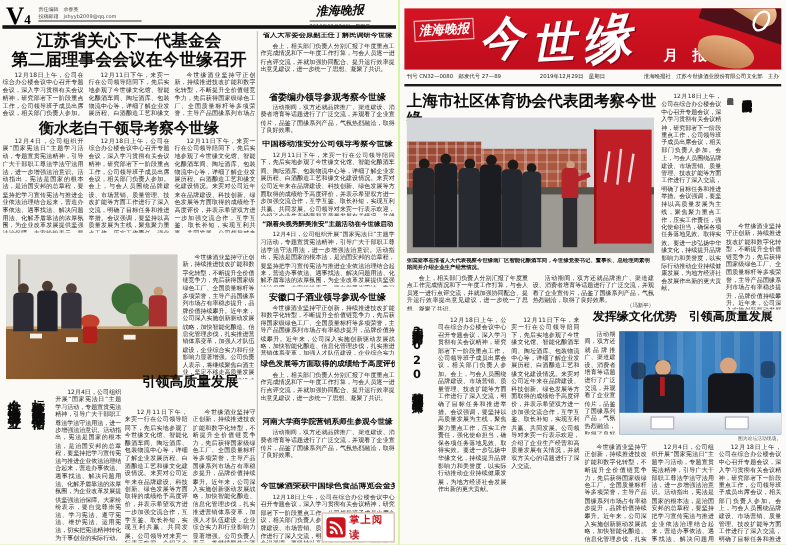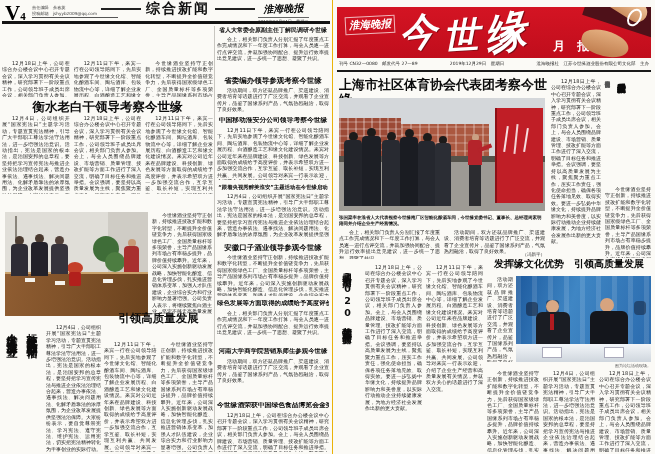--- a/index.html
+++ b/index.html
@@ -1,16 +1,16 @@
 <!DOCTYPE html>
 <html><head>
 <meta charset="utf-8">
 <style>
   html,body{margin:0;padding:0;}
-  #canvas{position:relative;width:655px;height:454px;background:#eab308;overflow:hidden;
+  #canvas{position:relative;width:655px;height:454px;background:#bef264;overflow:hidden;
           font-family:"DejaVu Sans","Liberation Sans",sans-serif;}
   .page{position:absolute;top:0;height:454px;background:#fbfaf6;}
   .abs{position:absolute;}
   .hl{font-weight:bold;color:#0c0c0c;text-align:center;line-height:1.15;}
   .body-txt{font-size:5px;line-height:6.4px;color:#232323;text-align:justify;overflow:hidden;
             text-indent:2em;word-break:break-all;}
   .cols{display:flex;gap:4px;}
   .cols>div{flex:1;}
   .cap{font-size:4.5px;line-height:5.8px;color:#111;font-weight:bold;overflow:hidden;word-break:break-all;}
   .vert{writing-mode:vertical-lr;text-orientation:upright;font-weight:bold;color:#0c0c0c;}
@@ -28,31 +28,30 @@
 
   <div class="page" style="left:0;width:332px;">
 
     <div class="abs" style="left:5px;top:1px;font-family:'Liberation Serif',serif;">
       <span style="font-size:21px;font-weight:bold;">V</span><span style="font-size:11px;font-weight:bold;">4</span>
     </div>
     <div class="abs" style="left:32px;top:5px;width:86px;border-bottom:0.5px solid #555;padding-bottom:1px;">
       <div style="font-size:4.2px;color:#444;line-height:5.5px;">责任编辑　佘春英</div>
       <div style="font-size:4.2px;color:#444;line-height:5.5px;">投稿邮箱　jshyyb2009@qq.com</div>
     </div>
-    <div class="abs" style="left:98px;top:0;width:160px;display:flex;justify-content:center;gap:5px;">
-      <div class="hline"></div>
-      <div style="font-size:14px;font-weight:bold;letter-spacing:2px;color:#111;">综合新闻</div>
-      <div class="hline"></div>
-    </div>
     <div class="abs" style="left:258px;top:2px;text-align:center;">
       <div style="font-size:10px;font-weight:bold;font-style:italic;color:#0a0a0a;transform:rotate(-2deg);">淮海晚报</div>
       <div style="font-size:4.2px;color:#333;border-top:0.5px solid #666;margin-top:1px;padding-top:1px;">2019年12月24日　星期二</div>
     </div>
     <div class="abs" style="left:2px;top:21px;width:328px;height:2.5px;background:#141414;"></div>
 
+    <div class="abs hl" style="left:2px;top:26px;width:211px;font-size:14px;">
+      <div>江苏省关心下一代基金会</div>
+      <div>第二届理事会会议在今世缘召开</div>
+    </div>
     <div class="abs cols" style="left:2px;top:60px;width:211px;height:37px;">
       <div class="body-txt" style="height:37px;">12月18日上午，公司在综合办公楼会议中心召开专题会议，深入学习贯彻有关会议精神，研究部署下一阶段重点工作，公司领导班子成员出席会议，相关部门负责人参加。会上，与会人员围绕品牌建设、市场营销、质量管理、技改扩能等方面工作进行了深入交流，明确了目标任务和推进举措。会议强调，要坚持以高质量发展为主线，聚焦聚力重点工作，压实工作责任，强化使命担当，确保各项任务落地见效、取得实效。要进一步弘扬中华缘文化，持续提升品牌影响力和美誉度，以实际行动推动企业持续健康发展，为地方经济社会发展作出新的更大贡献。</div>
       <div class="body-txt" style="height:37px;">12月11日下午，来宾一行在公司领导陪同下，先后实地参观了今世缘文化馆、智能化酿酒车间、陶坛酒库、包装物流中心等，详细了解企业发展历程、白酒酿造工艺和缘文化建设情况。来宾对公司近年来在品牌建设、科技创新、绿色发展等方面取得的成绩给予高度评价，并表示希望双方进一步加强交流合作，互学互鉴、取长补短，实现互利共赢、共同发展。公司领导对来宾一行表示欢迎，介绍了企业生产经营和高质量发展有关情况，并就双方关心的话题进行了深入交流。</div>
       <div class="body-txt" style="height:37px;">今世缘酒业坚持守正创新，持续推进技改扩能和数字化转型，不断提升全价值链竞争力，先后获得国家级绿色工厂、全国质量标杆等多项荣誉，主导产品国缘系列市场占有率稳步提升，品牌价值持续攀升。近年来，公司深入实施创新驱动发展战略，加快智能化酿造、信息化管理步伐，扎实推进营销体系变革，加强人才队伍建设，企业综合实力和行业影响力显著增强。公司负责人表示，将继续聚焦白酒主业，坚定不移走高质量发展之路，努力把今世缘建设成为令人尊敬、充满活力的一流企业。</div>
     </div>
 
     <div class="abs hl" style="left:2px;top:100px;width:211px;font-size:12.5px;">衡水老白干领导考察今世缘</div>
     <div class="abs cols" style="left:2px;top:115px;width:211px;height:79px;">
       <div class="body-txt" style="height:79px;">12月4日，公司组织开展“国家宪法日”主题学习活动，专题宣贯宪法精神，引导广大干部职工尊法学法守法用法，进一步增强法治意识。活动指出，宪法是国家的根本法，是治国安邦的总章程，要坚持把学习宣传宪法与推进企业依法治理结合起来，营造办事依法、遇事找法、解决问题用法、化解矛盾靠法的浓厚氛围，为企业改革发展提供坚强法治保障。大家纷纷表示，要自觉尊崇宪法、学习宪法、遵守宪法、维护宪法、运用宪法，切实把宪法精神转化为干事创业的实际行动。</div>
       <div class="body-txt" style="height:79px;">12月18日上午，公司在综合办公楼会议中心召开专题会议，深入学习贯彻有关会议精神，研究部署下一阶段重点工作，公司领导班子成员出席会议，相关部门负责人参加。会上，与会人员围绕品牌建设、市场营销、质量管理、技改扩能等方面工作进行了深入交流，明确了目标任务和推进举措。会议强调，要坚持以高质量发展为主线，聚焦聚力重点工作，压实工作责任，强化使命担当，确保各项任务落地见效、取得实效。要进一步弘扬中华缘文化，持续提升品牌影响力和美誉度，以实际行动推动企业持续健康发展，为地方经济社会发展作出新的更大贡献。</div>
@@ -114,20 +113,30 @@
 
     <div class="abs hl" style="left:217px;top:300px;width:112px;font-size:6.4px;white-space:nowrap;overflow:hidden;">绿色发展等方面取得的成绩给予高度评价</div>
     <div class="abs body-txt" style="left:217px;top:310px;width:112px;height:34px;">会上，相关部门负责人分别汇报了年度重点工作完成情况和下一年度工作打算，与会人员逐一进行点评交流，并就加强协同配合、提升运行效率提出意见建议，进一步统一了思想、凝聚了共识。</div>
 
     <div class="abs hl" style="left:217px;top:348px;width:112px;font-size:6.4px;white-space:nowrap;overflow:hidden;">河南大学商学院营销系师生参观今世缘</div>
     <div class="abs body-txt" style="left:217px;top:358px;width:112px;height:40px;">活动期间，双方还就品牌推广、渠道建设、消费者培育等话题进行了广泛交流，并观看了企业宣传片，品鉴了国缘系列产品，气氛热烈融洽，取得了良好效果。</div>
 
     <div class="abs hl" style="left:217px;top:402px;width:112px;font-size:6.8px;white-space:nowrap;overflow:hidden;">今世缘酒荣获中国绿色食品博览会金奖</div>
     <div class="abs body-txt" style="left:217px;top:412px;width:112px;height:40px;">12月18日上午，公司在综合办公楼会议中心召开专题会议，深入学习贯彻有关会议精神，研究部署下一阶段重点工作，公司领导班子成员出席会议，相关部门负责人参加。会上，与会人员围绕品牌建设、市场营销、质量管理、技改扩能等方面工作进行了深入交流，明确了目标任务和推进举措。会议强调，要坚持以高质量发展为主线，聚焦聚力重点工作，压实工作责任，强化使命担当，确保各项任务落地见效、取得实效。要进一步弘扬中华缘文化，持续提升品牌影响力和美誉度，以实际行动推动企业持续健康发展，为地方经济社会发展作出新的更大贡献。</div>
 
+    <div class="abs" style="left:268px;top:427px;width:61px;height:25px;background:#fff;border:1px solid #d8b9a8;display:flex;align-items:center;gap:3px;padding:0 3px;box-sizing:border-box;">
+      <div style="width:17px;height:17px;background:#c9151e;border-radius:3px;display:flex;align-items:flex-end;justify-content:flex-start;padding:2px;box-sizing:border-box;">
+        <svg width="12" height="12" viewBox="0 0 16 16">
+          <circle cx="3.2" cy="12.8" r="2" fill="#fff"></circle>
+          <path d="M1 7 a 8 8 0 0 1 8 8" stroke="#fff" stroke-width="2.4" fill="none"></path>
+          <path d="M1 1.5 a 13.5 13.5 0 0 1 13.5 13.5" stroke="#fff" stroke-width="2.4" fill="none"></path>
+        </svg>
+      </div>
+      <div style="font-size:8.5px;font-weight:bold;color:#c9151e;letter-spacing:1px;">掌上阅读</div>
+    </div>
   </div>
 
   <div class="page" style="left:333px;width:322px;">
 
     <div class="abs" style="left:4px;top:7px;width:314px;height:51px;background:linear-gradient(#d41423,#c00d1c);overflow:hidden;">
       <div class="abs" style="left:8px;top:9px;font-size:10.5px;font-weight:bold;font-style:italic;color:#fff;transform:rotate(-3deg);border:0.5px solid rgba(255,255,255,.7);padding:1px 3px;">淮海晚报</div>
       <div class="abs" style="left:62px;top:-4px;color:#fff;font-weight:bold;font-style:italic;">
         <span style="display:inline-block;font-size:38px;transform:rotate(-8deg);text-shadow:1px 1px 0 #7d0a14;">今</span>
         <span style="display:inline-block;font-size:36px;transform:rotate(-3deg) translateY(3px);text-shadow:1px 1px 0 #7d0a14;">世</span>
         <span style="display:inline-block;font-size:42px;transform:rotate(-10deg) translateY(2px);text-shadow:1px 1px 0 #7d0a14;">缘</span>
@@ -189,21 +198,21 @@
       <div style="font-size:5.5px;color:#555;margin-right:4px;">今世缘召开部门年度工作汇报交流会</div>
     </div>
     <div class="abs body-txt" style="left:272px;top:186px;width:46px;height:72px;">今世缘酒业坚持守正创新，持续推进技改扩能和数字化转型，不断提升全价值链竞争力，先后获得国家级绿色工厂、全国质量标杆等多项荣誉，主导产品国缘系列市场占有率稳步提升，品牌价值持续攀升。近年来，公司深入实施创新驱动发展战略，加快智能化酿造、信息化管理步伐，扎实推进营销体系变革，加强人才队伍建设，企业综合实力和行业影响力显著增强。公司负责人表示，将继续聚焦白酒主业，坚定不移走高质量发展之路，努力把今世缘建设成为令人尊敬、充满活力的一流企业。</div>
 
     <div class="abs vert" style="left:7px;top:266px;height:184px;font-size:9.5px;letter-spacing:1px;">周素明出席2020营销规划厂商联席会</div>
     <div class="abs cols" style="left:32px;top:264px;width:118px;height:188px;">
       <div class="body-txt" style="height:188px;">12月18日上午，公司在综合办公楼会议中心召开专题会议，深入学习贯彻有关会议精神，研究部署下一阶段重点工作，公司领导班子成员出席会议，相关部门负责人参加。会上，与会人员围绕品牌建设、市场营销、质量管理、技改扩能等方面工作进行了深入交流，明确了目标任务和推进举措。会议强调，要坚持以高质量发展为主线，聚焦聚力重点工作，压实工作责任，强化使命担当，确保各项任务落地见效、取得实效。要进一步弘扬中华缘文化，持续提升品牌影响力和美誉度，以实际行动推动企业持续健康发展，为地方经济社会发展作出新的更大贡献。</div>
       <div class="body-txt" style="height:188px;">12月11日下午，来宾一行在公司领导陪同下，先后实地参观了今世缘文化馆、智能化酿酒车间、陶坛酒库、包装物流中心等，详细了解企业发展历程、白酒酿造工艺和缘文化建设情况。来宾对公司近年来在品牌建设、科技创新、绿色发展等方面取得的成绩给予高度评价，并表示希望双方进一步加强交流合作，互学互鉴、取长补短，实现互利共赢、共同发展。公司领导对来宾一行表示欢迎，介绍了企业生产经营和高质量发展有关情况，并就双方关心的话题进行了深入交流。</div>
     </div>
 
-    <div class="abs hl" style="left:154px;top:259px;width:164px;font-size:10px;white-space:nowrap;overflow:hidden;font-family:Liberation Mono, monospace;">发挥缘文化优势　引领高质量发展</div>
+    <div class="abs hl" style="left:154px;top:259px;width:164px;font-size:10px;white-space:nowrap;overflow:hidden;">发挥缘文化优势　引领高质量发展</div>
     <div class="abs body-txt" style="left:154px;top:276px;width:26px;height:86px;">活动期间，双方还就品牌推广、渠道建设、消费者培育等话题进行了广泛交流，并观看了企业宣传片，品鉴了国缘系列产品，气氛热烈融洽，取得了良好效果。</div>
 
     <div class="ph" style="left:183px;top:276px;width:135px;height:86px;background:linear-gradient(105deg,#1d5a9e,#3f86c4 40%,#2a6aad);">
       <div class="abs" style="left:0;top:0;width:135px;height:86px;background:repeating-linear-gradient(90deg,rgba(255,255,255,.12) 0 5px,transparent 5px 16px);"></div>
       <div class="abs" style="left:10px;top:26px;width:12px;height:14px;border-radius:4px;background:rgba(20,30,50,.55);"></div>
       <div class="abs" style="left:30px;top:24px;width:13px;height:15px;border-radius:4px;background:rgba(20,30,50,.5);"></div>
       <div class="abs" style="left:118px;top:25px;width:12px;height:14px;border-radius:4px;background:rgba(20,30,50,.5);"></div>
       <div class="abs" style="left:30px;top:24px;width:13px;height:13px;border-radius:50%;background:#d9a884;"></div>
       <div class="abs" style="left:20px;top:36px;width:34px;height:34px;border-radius:6px 6px 0 0;background:#1a1d24;"></div>
       <div class="abs" style="left:34px;top:38px;width:4px;height:16px;background:#b01b20;"></div>

